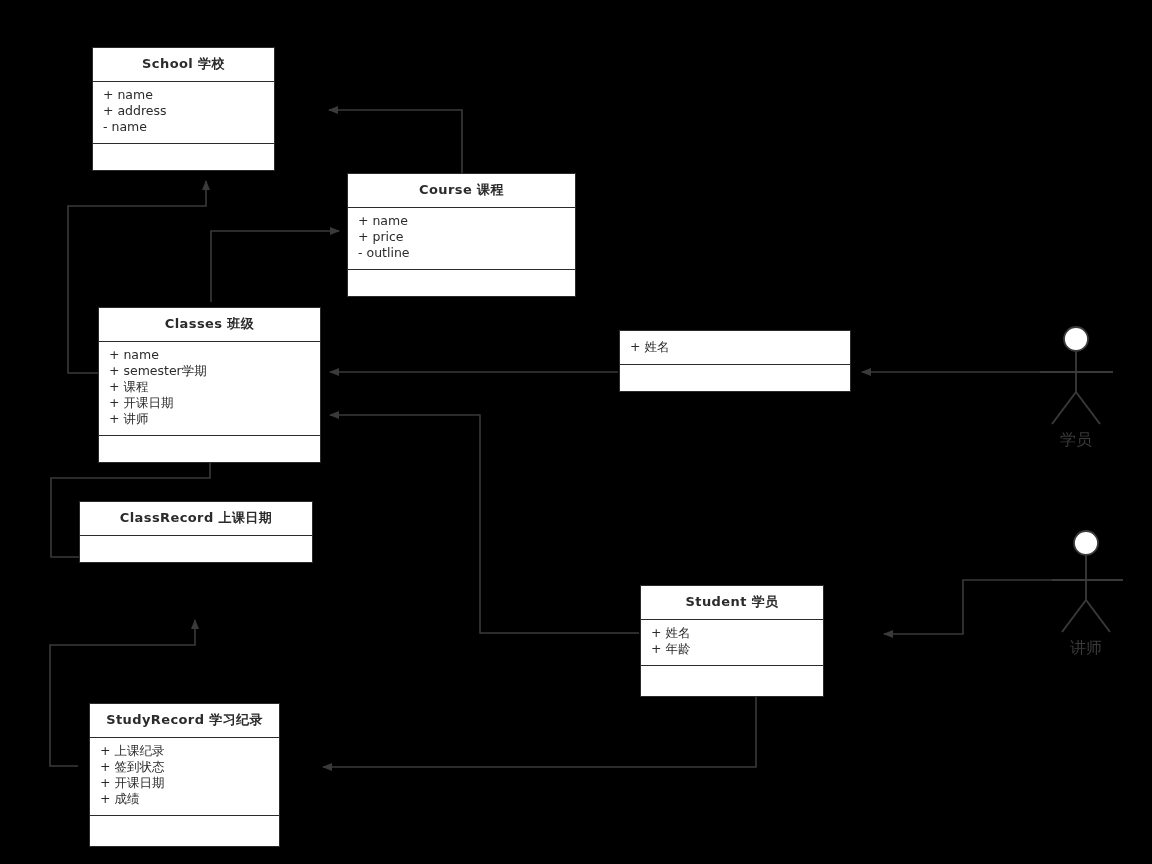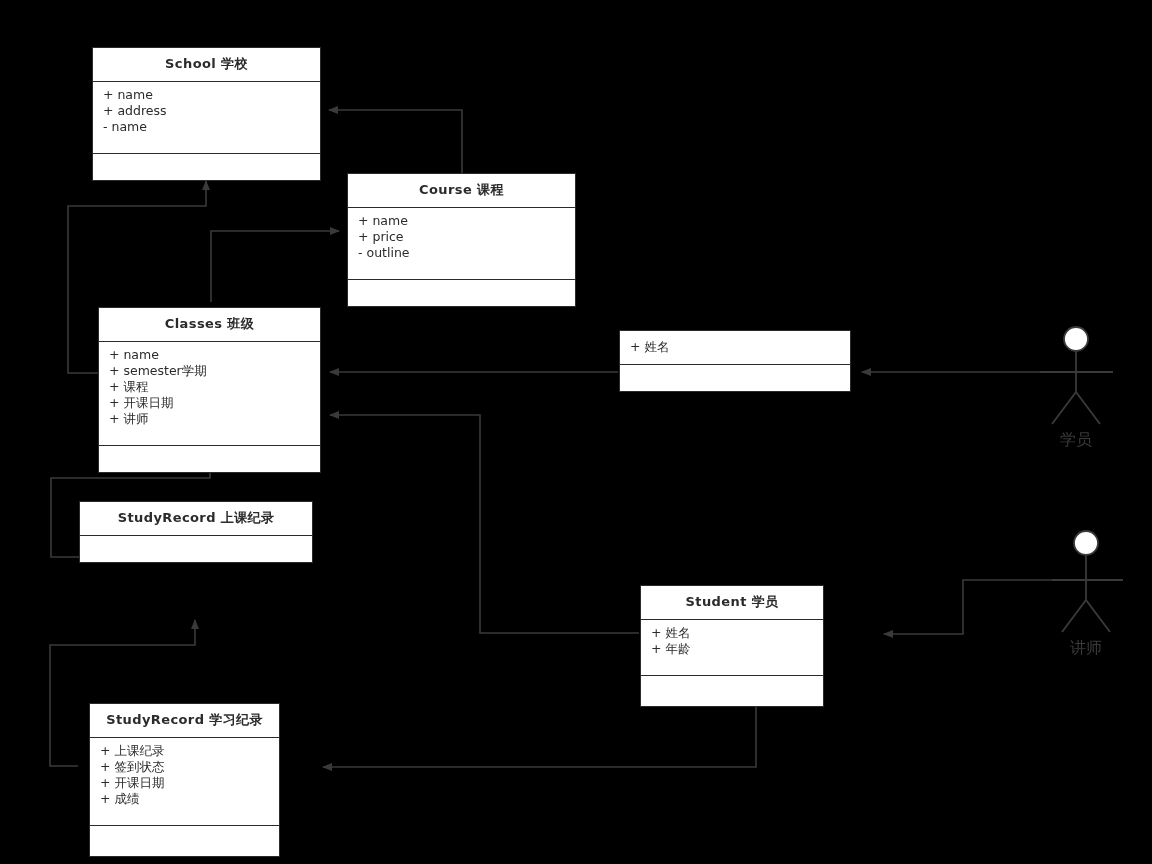--- a/index.html
+++ b/index.html
@@ -14,21 +14,21 @@
   .uml-class{
     position:absolute;background:#fff;border:1px solid #2b2b2b;
     box-sizing:border-box;
   }
   .uml-title{
     text-align:center;font-weight:bold;font-size:13px;color:#2b2b2b;
     padding:7px 4px 8px 4px;border-bottom:1px solid #2b2b2b;
     letter-spacing:.4px;white-space:nowrap;
   }
   .uml-attrs{
-    border-bottom:1px solid #2b2b2b;padding:5px 10px 18px 10px;
+    border-bottom:1px solid #2b2b2b;padding:5px 10px 8px 10px;
   }
   .uml-attr{font-size:12.5px;color:#2b2b2b;line-height:16px;white-space:nowrap;}
   .uml-ops{min-height:26px;}
 
   .actor{position:absolute;}
   .actor-label{
     position:absolute;left:0;width:100%;text-align:center;
     font-size:16px;color:#3a3a3a;white-space:nowrap;
   }
 </style>
@@ -76,21 +76,21 @@
 
     <g stroke="#3a3a3a" stroke-width="1.8" fill="none">
       <circle cx="1086" cy="543" r="12" fill="#ffffff"></circle>
       <line x1="1086" y1="555" x2="1086" y2="600"></line>
       <line x1="1052" y1="580" x2="1123" y2="580"></line>
       <line x1="1086" y1="600" x2="1062" y2="632"></line>
       <line x1="1086" y1="600" x2="1110" y2="632"></line>
     </g>
   </svg>
 
-  <div class="uml-class" style="left:92px;top:47px;width:229px;">
+  <div class="uml-class" style="left:92px;top:47px;width:183px;">
     <div class="uml-title">School 学校</div>
     <div class="uml-attrs">
       <div class="uml-attr">+ name</div>
       <div class="uml-attr">+ address</div>
       <div class="uml-attr">- name</div>
     </div>
     <div class="uml-ops"></div>
   </div>
 
   <div class="uml-class" style="left:347px;top:173px;width:229px;">
@@ -116,21 +116,21 @@
   </div>
 
   <div class="uml-class" style="left:619px;top:330px;width:232px;">
     <div class="uml-attrs" style="padding:8px 10px 9px 10px;">
       <div class="uml-attr">+ 姓名</div>
     </div>
     <div class="uml-ops"></div>
   </div>
 
   <div class="uml-class" style="left:79px;top:501px;width:234px;">
-    <div class="uml-title">StudyRecord 上课纪录</div>
+    <div class="uml-title">ClassRecord 上课日期</div>
     <div class="uml-ops"></div>
   </div>
 
   <div class="uml-class" style="left:640px;top:585px;width:184px;">
     <div class="uml-title">Student 学员</div>
     <div class="uml-attrs">
       <div class="uml-attr">+ 姓名</div>
       <div class="uml-attr">+ 年龄</div>
     </div>
     <div class="uml-ops" style="min-height:30px;"></div>

